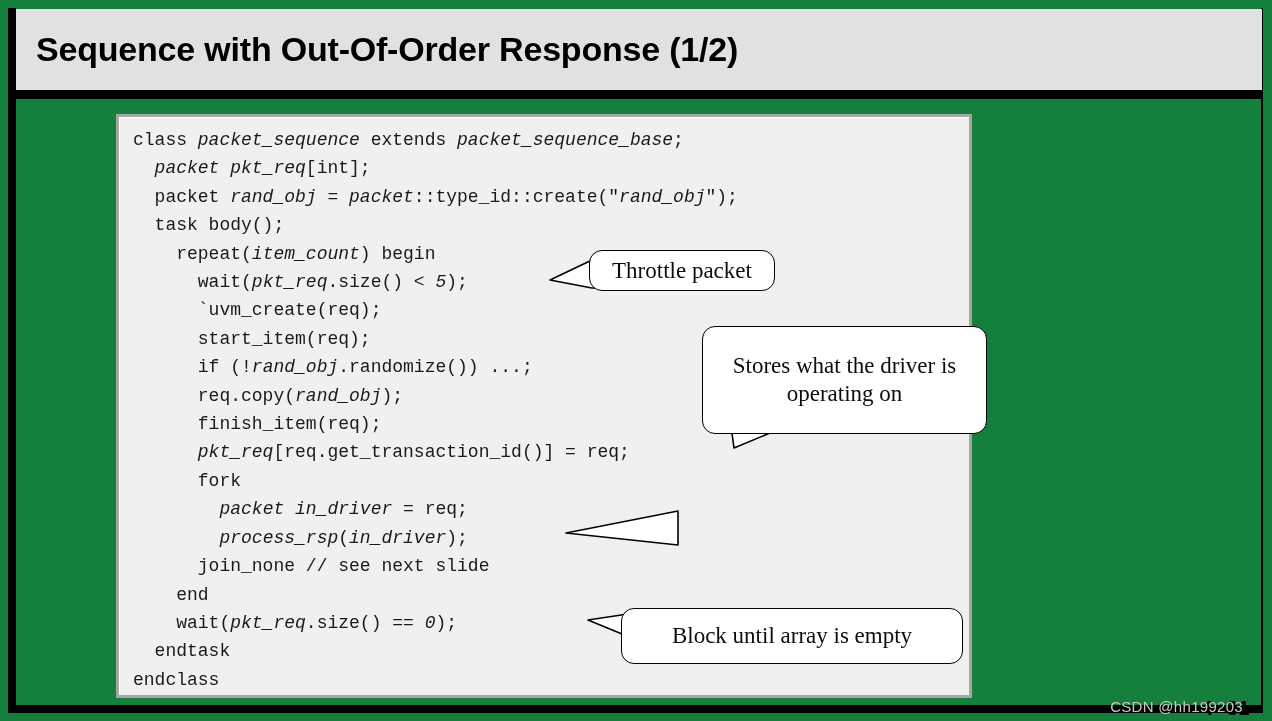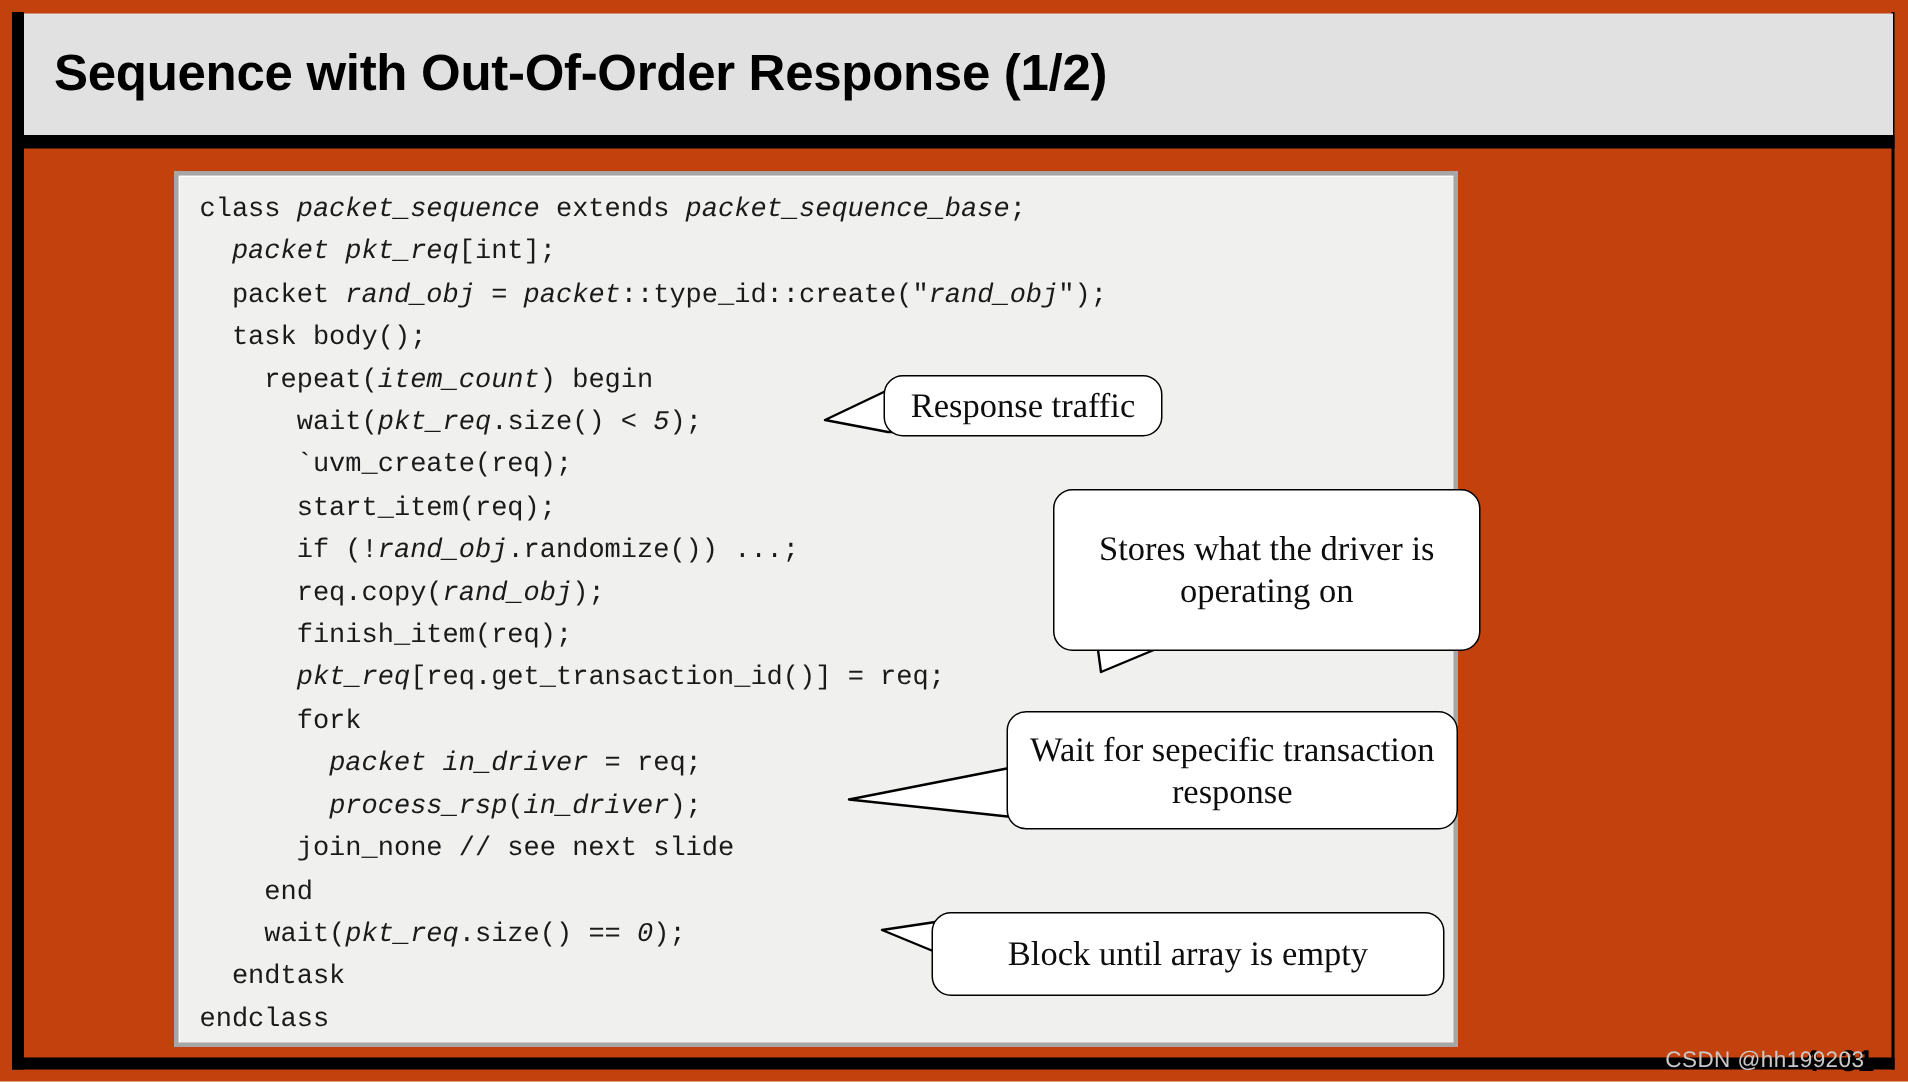--- a/index.html
+++ b/index.html
@@ -1,18 +1,18 @@
 <!DOCTYPE html>
 <html><head>
 <meta charset="utf-8">
 <style>
   html,body{margin:0;padding:0;background:#ffffff;}
   body{width:1272px;height:721px;overflow:hidden;font-family:"Liberation Sans",sans-serif;}
 
-  .slide{position:relative;width:1272px;height:721px;background:#c2410c;}
+  .slide{position:relative;width:1272px;height:721px;background:#15803d;}
 
   
   .frame-left{position:absolute;left:8px;top:8px;width:8px;height:705px;background:#000;}
   .frame-right{position:absolute;left:1261px;top:8px;width:2px;height:705px;background:#000;}
   .frame-bottom{position:absolute;left:8px;top:705px;width:1255px;height:8px;background:#000;}
 
   
   .title-bar{position:absolute;left:16px;top:9px;width:1246px;height:81px;background:#e1e1e1;}
   .title-rule{position:absolute;left:8px;top:90px;width:1255px;height:9px;background:#000;}
   .title-text{position:absolute;left:36px;top:26px;width:1180px;height:50px;
@@ -91,21 +91,20 @@
   </svg>
 
   <svg class="tailsvg" style="left:566px;top:505px;width:120px;height:46px;" viewBox="0 0 120 46">
     <polygon points="0,28 112,6 112,40" fill="#ffffff" stroke="#000000" stroke-width="1.6" stroke-linejoin="round"></polygon>
   </svg>
 
   <svg class="tailsvg" style="left:588px;top:612px;width:50px;height:40px;" viewBox="0 0 50 40">
     <polygon points="0,8 40,2 40,34 34,22" fill="#ffffff" stroke="#000000" stroke-width="1.6" stroke-linejoin="round"></polygon>
   </svg>
 
-  <div class="callout c1">Response traffic</div>
+  <div class="callout c1">Throttle packet</div>
   <div class="callout c2">Stores what the driver is operating on</div>
-  <div class="callout c3">Wait for sepecific transaction response</div>
   <div class="callout c4">Block until array is empty</div>
 
   <div class="page-num">4- 31</div>
   <div class="watermark">CSDN @hh199203</div>
 
 </div>
 
 </body></html>

